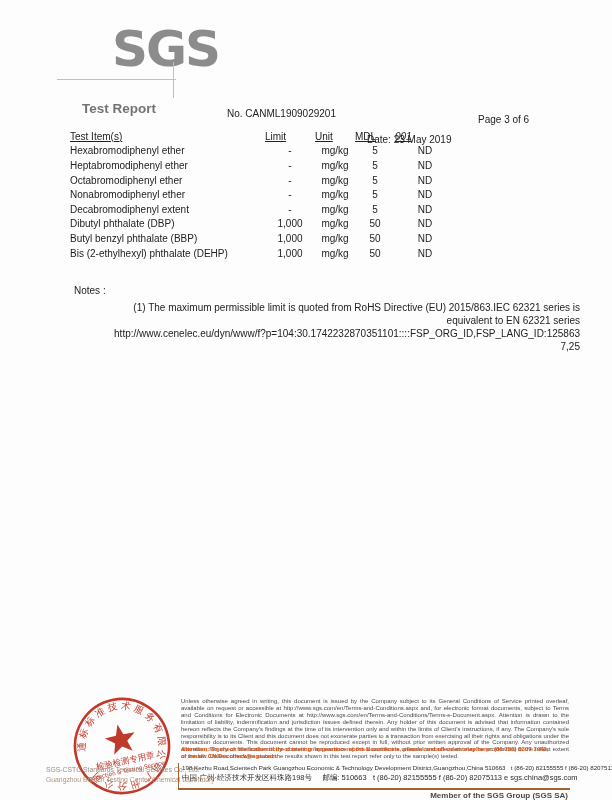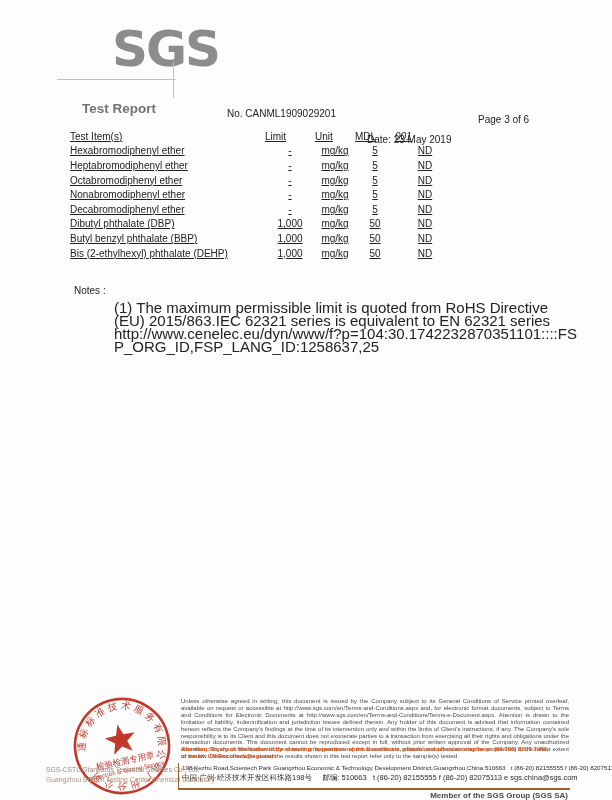--- a/index.html
+++ b/index.html
@@ -15,35 +15,35 @@
   
   .title-row { position:absolute; left:0; top:103px; width:612px; font-size:10px; color:#222; }
   .doc-title { position:absolute; left:82px; top:-2px; font-size:13.5px; font-weight:bold; color:#737373; }
   .report-no { position:absolute; left:227px; top:5px; }
   .report-date { position:absolute; left:367px; top:1px;margin-top:30px; }
   .report-page { position:absolute; left:478px; top:1px;margin-top:10px; }
 
   
   table.results { position:absolute; left:70px; top:129px; width:385px; border-collapse:collapse;
                   font-size:10px; color:#222; }
-  table.results th, table.results td { padding:0; height:14.6px; font-weight:normal; vertical-align:middle;text-decoration:underline; }
+  table.results th, table.results td { padding:0; height:14.6px; font-weight:normal; vertical-align:middle; }
   table.results th { text-align:left; }
   table.results th span { text-decoration:underline; }
   .col-item { width:195px; text-align:left; }
   .col-limit { width:50px; text-align:center; }
   .col-unit { width:40px; text-align:center; }
   .col-mdl  { width:40px; text-align:center; }
   .col-res  { width:60px; text-align:center;margin-top:8px; }
   th.col-limit, th.col-unit, th.col-mdl, th.col-res { text-align:center; }
   th.col-res span { font-style:italic; }
 
   
   .notes-label { position:absolute; left:74px; top:285px; font-size:10px; color:#222; }
-  .note-body { position:absolute; left:114px; top:301px; width:466px; font-size:15px;
-               line-height:13px; color:#222; }
+  .note-body { position:absolute; left:114px; top:301px; width:466px; font-size:10px;
+               line-height:13px; color:#222;text-align:right; }
   .note-url { word-break:break-all; }
 
   
   .stamp-wrap { position:absolute; left:72px; top:696px; width:100px; height:100px;
                 transform:rotate(-12deg); }
   .company-line1 { position:absolute; left:46px; top:766px; font-size:6.8px; color:#9b8d80; white-space:nowrap; }
   .company-line2 { position:absolute; left:46px; top:776px; font-size:6.8px; color:#b29478; white-space:nowrap; }
 
   .footer-divider-v { position:absolute; left:178px; top:763px; width:1px; height:27px; background:#a4612d; }
 
@@ -106,21 +106,21 @@
         <td class="col-res">ND</td>
       </tr>
       <tr>
         <td class="col-item">Nonabromodiphenyl ether</td>
         <td class="col-limit">-</td>
         <td class="col-unit">mg/kg</td>
         <td class="col-mdl">5</td>
         <td class="col-res">ND</td>
       </tr>
       <tr>
-        <td class="col-item">Decabromodiphenyl ether</td>
+        <td class="col-item">Decabromodiphenyl extent</td>
         <td class="col-limit">-</td>
         <td class="col-unit">mg/kg</td>
         <td class="col-mdl">5</td>
         <td class="col-res">ND</td>
       </tr>
       <tr>
         <td class="col-item">Dibutyl phthalate (DBP)</td>
         <td class="col-limit">1,000</td>
         <td class="col-unit">mg/kg</td>
         <td class="col-mdl">50</td>

